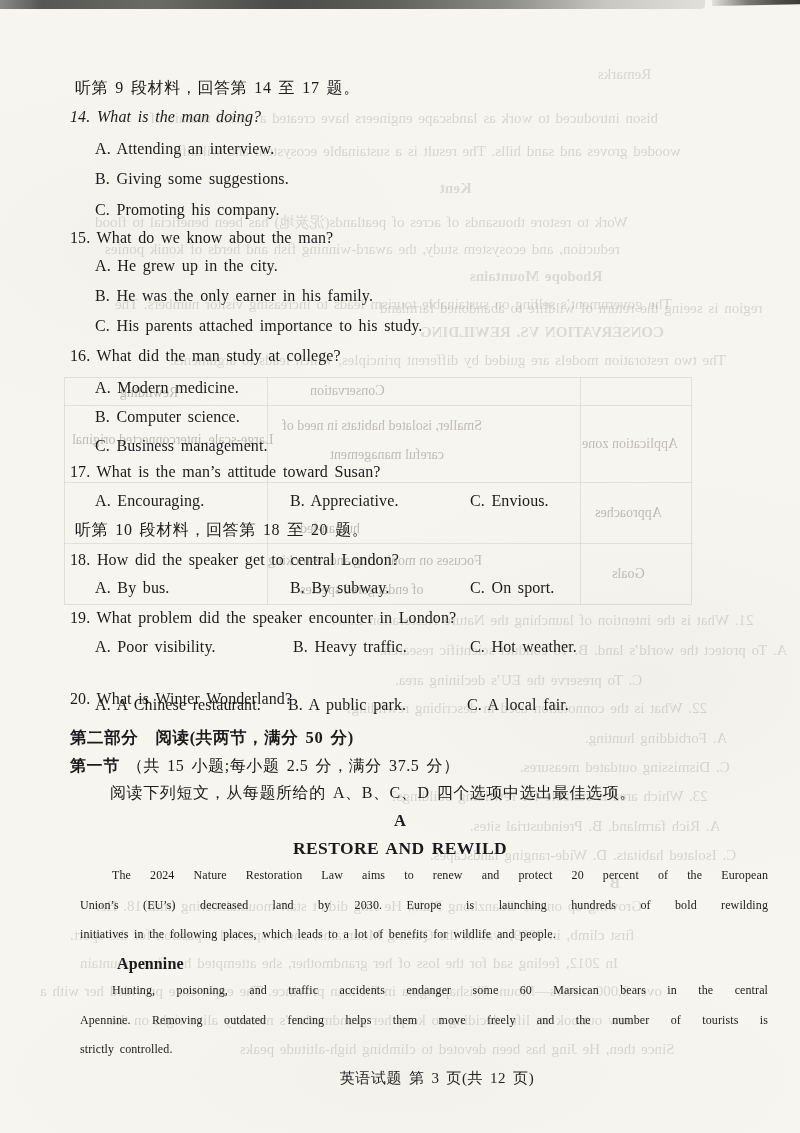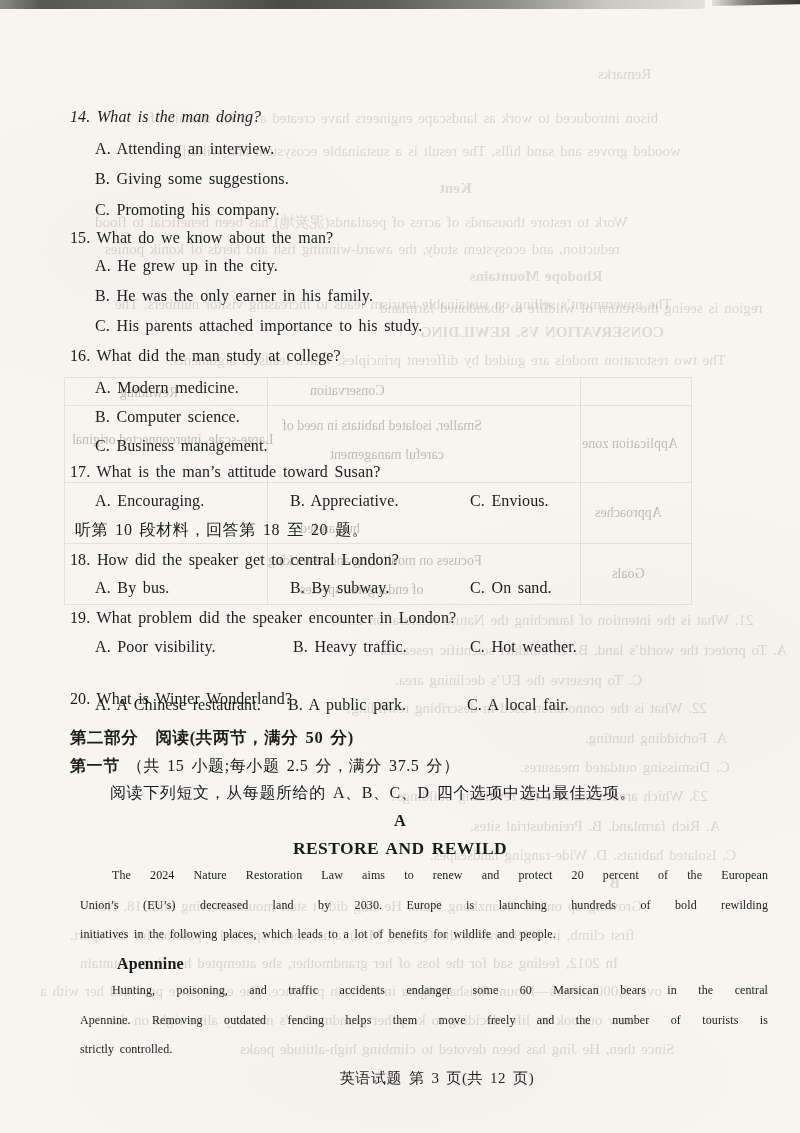--- a/index.html
+++ b/index.html
@@ -99,20 +99,21 @@
     <span class="gcell" style="top:418px;left:282px;">Smaller, isolated habitats in need of</span>
     <span class="gcell" style="top:447px;left:330px;">careful management</span>
     <span class="gcell" style="top:432px;left:72px;">Large-scale, interconnected original</span>
     <span class="gcell" style="top:505px;left:595px;">Approaches</span>
     <span class="gcell" style="top:521px;left:300px;">human-led</span>
     <span class="gcell" style="top:566px;left:612px;">Goals</span>
     <span class="gcell" style="top:553px;left:268px;">Focuses on monitoring and restocking</span>
     <span class="gcell" style="top:582px;left:300px;">of endangered species</span>
   </div>
 
+  <div class="ln cjk" style="top:78px;left:75px;">听第 9 段材料，回答第 14 至 17 题。</div>
 
   <div class="ln" style="top:108px;left:70px;font-style:italic;">14. What is the man doing?</div>
   <div class="ln" style="top:140px;left:95px;">A. Attending an interview.</div>
   <div class="ln" style="top:170px;left:95px;">B. Giving some suggestions.</div>
   <div class="ln" style="top:201px;left:95px;">C. Promoting his company.</div>
 
   <div class="ln" style="top:229px;left:70px;">15. What do we know about the man?</div>
   <div class="ln" style="top:257px;left:95px;">A. He grew up in the city.</div>
   <div class="ln" style="top:287px;left:95px;">B. He was the only earner in his family.</div>
   <div class="ln" style="top:317px;left:95px;">C. His parents attached importance to his study.</div>
@@ -125,21 +126,21 @@
   <div class="ln" style="top:463px;left:70px;">17. What is the man’s attitude toward Susan?</div>
   <div class="ln" style="top:492px;left:95px;">A. Encouraging.</div>
   <div class="ln" style="top:492px;left:290px;">B. Appreciative.</div>
   <div class="ln" style="top:492px;left:470px;">C. Envious.</div>
 
   <div class="ln cjk" style="top:520px;left:75px;">听第 10 段材料，回答第 18 至 20 题。</div>
 
   <div class="ln" style="top:551px;left:70px;">18. How did the speaker get to central London?</div>
   <div class="ln" style="top:579px;left:95px;">A. By bus.</div>
   <div class="ln" style="top:579px;left:290px;">B. By subway.</div>
-  <div class="ln" style="top:579px;left:470px;">C. On sand.</div>
+  <div class="ln" style="top:579px;left:470px;">C. On sport.</div>
 
   <div class="ln" style="top:609px;left:70px;">19. What problem did the speaker encounter in London?</div>
   <div class="ln" style="top:638px;left:95px;">A. Poor visibility.</div>
   <div class="ln" style="top:638px;left:293px;">B. Heavy traffic.</div>
   <div class="ln" style="top:638px;left:470px;">C. Hot weather.</div>
 
   <div class="ln" style="top:690px;left:70px;">20. What is Winter Wonderland?</div>
   <div class="ln" style="top:696px;left:95px;">A. A Chinese restaurant.</div>
   <div class="ln" style="top:696px;left:288px;">B. A public park.</div>
   <div class="ln" style="top:696px;left:467px;">C. A local fair.</div>

